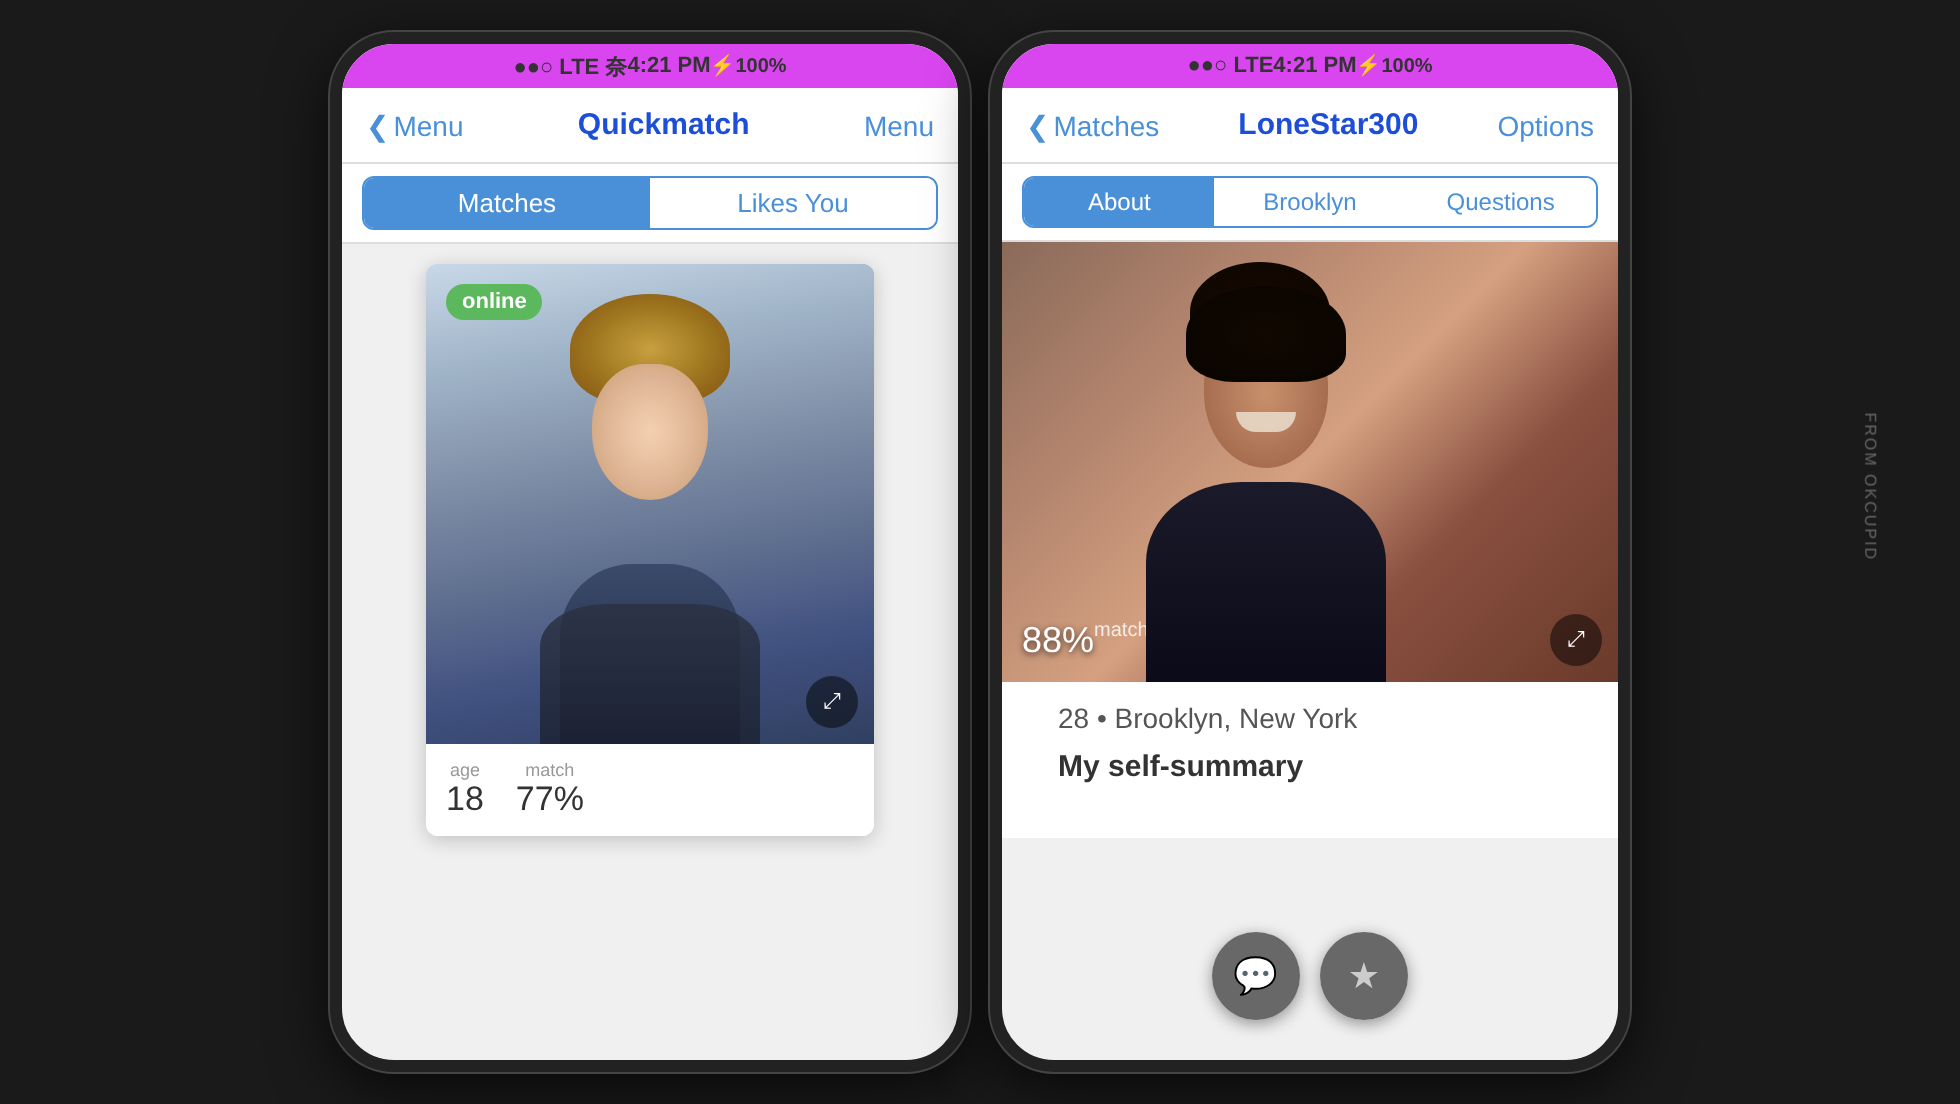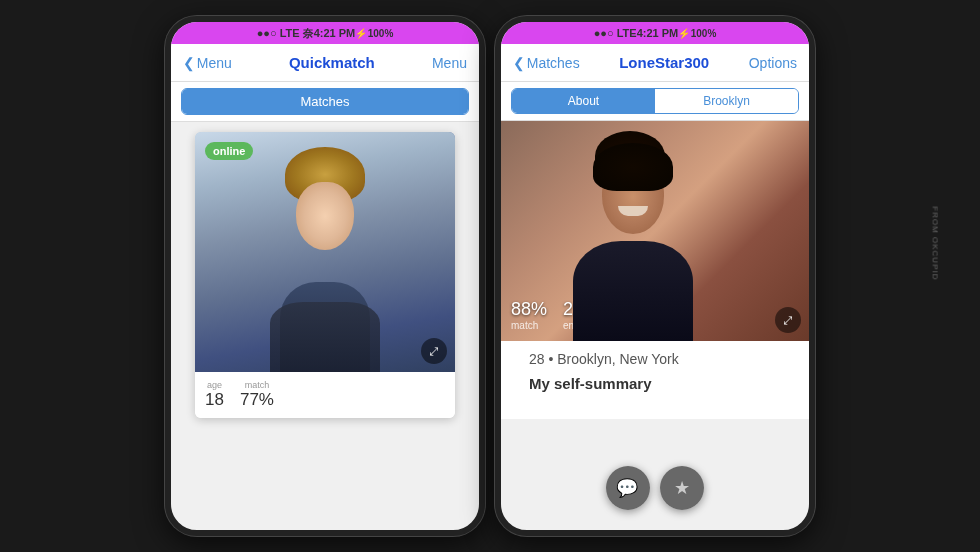--- a/index.html
+++ b/index.html
@@ -100,21 +100,21 @@
     }
     .phone-content {
       flex: 1;
       overflow: hidden;
       position: relative;
     }
     
     .quickmatch-card {
       position: relative;
       margin: 10px auto;
-      width: 260px;
+      width: 224px;
       background: #fff;
       border-radius: 6px;
       box-shadow: 0 2px 10px rgba(0,0,0,0.2);
       overflow: hidden;
     }
     .card-photo {
       width: 100%;
       height: 240px;
       background: linear-gradient(135deg, #b8c8d8 0%, #8899aa 30%, #6677aa 60%, #aabbcc 100%);
       position: relative;
@@ -199,21 +199,21 @@
     }
     .match-overlay {
       position: absolute;
       bottom: 10px;
       left: 10px;
       display: flex;
       gap: 16px;
     }
     .match-stat {
       display: flex;
-      flex-direction: column;
+      flex-direction: row;
       justify-content: flex-end;
     }
     .match-pct {
       font-size: 18px;
       font-weight: 300;
       color: #fff;
       text-shadow: 0 1px 3px rgba(0,0,0,0.7);
     }
     .match-lbl {
       font-size: 10px;
@@ -325,20 +325,21 @@
         <span>❮</span>
         <span>Menu</span>
       </div>
       <div class="nav-title">Quickmatch</div>
       <div class="nav-action">Menu</div>
     </div>
 
     <div class="segment-bar">
       <div class="segment-control">
         <div class="segment-btn active">Matches</div>
+        <div class="segment-btn inactive">Likes You</div>
       </div>
     </div>
 
     <div class="phone-content">
       <div class="quickmatch-card">
         <div class="card-photo">
 
           <div style="width:100%;height:100%;background:linear-gradient(170deg,#c8d8e8 0%,#a0b4c8 20%,#8090a8 40%,#607090 60%,#405080 80%,#304060 100%);position:relative;">
 
             <div style="position:absolute;top:15px;left:50%;transform:translateX(-50%);width:80px;height:55px;background:radial-gradient(ellipse,#c8a040 0%,#a07820 50%,#805010 100%);border-radius:55% 55% 40% 40%;"></div>
@@ -384,20 +385,21 @@
         <span>Matches</span>
       </div>
       <div class="nav-title">LoneStar300</div>
       <div class="nav-action">Options</div>
     </div>
 
     <div class="segment-bar">
       <div class="segment-3btn">
         <div class="seg3 active">About</div>
         <div class="seg3 inactive">Brooklyn</div>
+        <div class="seg3 inactive">Questions</div>
       </div>
     </div>
 
     <div class="phone-content">
 
       <div class="profile-photo-container">
         <div class="profile-photo-bg">
 
           <div style="position:absolute;top:10px;left:42%;transform:translateX(-50%);width:70px;height:50px;background:radial-gradient(ellipse,#1a0a00 0%,#0a0500 100%);border-radius:50% 50% 20% 20%;z-index:3;"></div>
           <div style="position:absolute;top:38px;left:43%;transform:translateX(-50%);width:62px;height:75px;background:radial-gradient(ellipse,#c8906a 0%,#b07858 50%,#986040 100%);border-radius:45% 45% 50% 50%;z-index:2;"></div>

